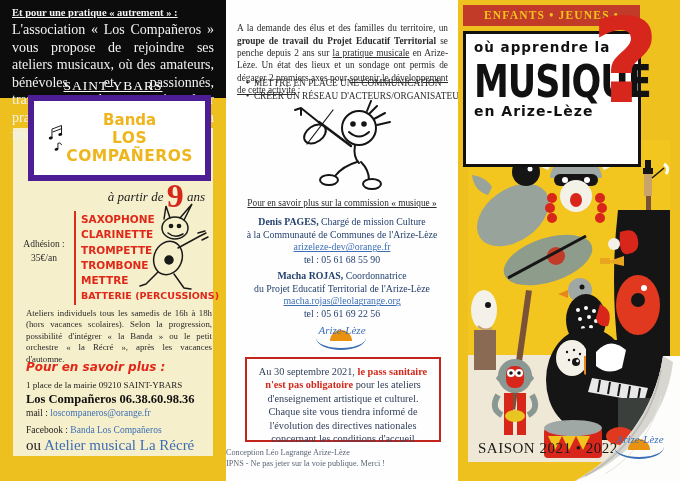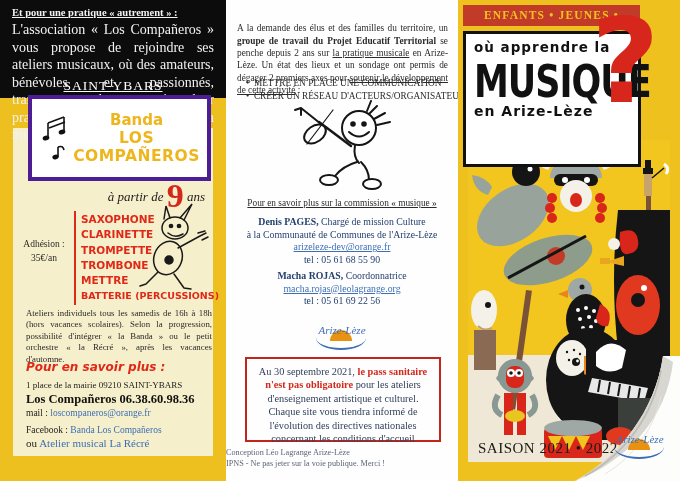--- a/index.html
+++ b/index.html
@@ -6,38 +6,38 @@
   body{font-family:"Liberation Serif",serif;}
   #page{position:relative;width:680px;height:481px;background:#fff;overflow:hidden;}
 
   
   .col-left{position:absolute;left:0;top:0;width:226px;height:481px;background:#EEC01F;}
   .cream-panel{position:absolute;left:13px;top:128px;width:200px;height:328px;background:#F6EFCB;}
   .black-box{position:absolute;left:0;top:0;width:226px;height:98px;background:#0C0C0C;color:#F2F2F2;padding:7px 12px 0;box-sizing:border-box;}
   .black-box .bb-title{font-size:10.5px;font-weight:bold;text-decoration:underline;margin:0 0 3px;}
   .black-box .bb-body{font-size:14px;line-height:1.25;text-align:justify;margin:0;}
   .town{position:absolute;left:0;top:78px;width:226px;text-align:center;color:#fff;font-size:13.5px;letter-spacing:1px;text-decoration:underline;font-family:"Liberation Serif",serif;}
-  .banda-box{position:absolute;left:28px;top:95px;width:183px;height:86px;background:#fff;border:4px solid #4c1d95;box-sizing:border-box;display:flex;align-items:center;padding:4px 6px;}
+  .banda-box{position:absolute;left:28px;top:95px;width:183px;height:86px;background:#fff;border:6px solid #4c1d95;box-sizing:border-box;display:flex;align-items:center;padding:4px 12px;}
   .banda-text{flex:1;text-align:center;color:#EFB51C;font-family:"DejaVu Sans",sans-serif;font-weight:bold;}
   .banda-text .l1{font-size:15px;}
   .banda-text .l2{font-size:15.5px;letter-spacing:0.5px;}
   .age-line{position:absolute;left:0;top:182px;width:205px;text-align:right;font-style:italic;font-size:13px;color:#1a1a1a;}
   .age-line .num{font-size:34px;color:#D3281A;font-style:normal;font-weight:bold;line-height:0.8;vertical-align:-6px;}
   .membership{position:absolute;left:18px;top:237px;width:52px;text-align:center;font-size:9.5px;color:#2a2a2a;line-height:1.5;}
   .red-divider{position:absolute;left:74px;top:211px;width:2px;height:94px;background:#DC2A1B;}
   .instruments{position:absolute;left:81px;top:212px;font-family:"DejaVu Sans",sans-serif;font-weight:bold;color:#E02818;font-size:10.5px;line-height:15.3px;white-space:nowrap;}
   .instruments .last{font-size:9.5px;}
   .guitarist{position:absolute;left:128px;top:200px;}
   .workshops{position:absolute;left:26px;top:308px;width:186px;font-size:8.8px;line-height:1.3;text-align:justify;color:#2a2a2a;}
   .more-info{position:absolute;left:26px;top:360px;font-family:"DejaVu Sans",sans-serif;font-weight:bold;font-size:12px;color:#E02818;font-style:italic;}
   .addr{position:absolute;left:26px;top:380px;font-size:9px;color:#222;}
   .phone{position:absolute;left:26px;top:392px;font-size:12.5px;font-weight:bold;color:#111;}
   .mailline{position:absolute;left:26px;top:408px;font-size:9.5px;color:#222;}
   .fbline1{position:absolute;left:26px;top:425px;font-size:9.5px;color:#222;}
-  .fbline2{position:absolute;left:26px;top:437px;font-size:11px;color:#222;}
+  .fbline2{position:absolute;left:26px;top:437px;font-size:15px;color:#222;}
   .blue-link{color:#3C6FB6;text-decoration:none;}
 
   
   .col-mid{position:absolute;left:226px;top:0;width:232px;height:481px;background:#FEFEFE;color:#2b2b2b;}
   .mid-para{position:absolute;left:11px;top:13px;width:211px;font-size:9.3px;line-height:1.33;text-align:justify;}
   .mid-bullets{position:absolute;left:20px;top:77px;width:205px;font-size:9.3px;line-height:1.45;}
   .mid-bullets .b-row{white-space:nowrap;}
   .fiddler{position:absolute;left:45px;top:100px;}
   .commission{position:absolute;left:0;top:198px;width:232px;text-align:center;font-size:9.3px;text-decoration:underline;color:#2b2b2b;}
   .contact{position:absolute;width:232px;text-align:center;color:#23406E;font-size:9.8px;line-height:1.3;}
@@ -184,20 +184,21 @@
 
     <div class="contact c1">
       <div><span class="cname">Denis PAGES,</span><span> Chargé de mission Culture</span></div>
       <div>à la Communauté de Communes de l'Arize-Lèze</div>
       <div><a href="#" class="cmail">arizeleze-dev@orange.fr</a></div>
       <div>tel :  05 61 68 55 90</div>
     </div>
 
     <div class="contact c2">
       <div><span class="cname">Macha ROJAS,</span><span> Coordonnatrice</span></div>
+      <div>du Projet Educatif Territorial de l'Arize-Lèze</div>
       <div><a href="#" class="cmail">macha.rojas@leolagrange.org</a></div>
       <div>tel : 05 61 69 22 56</div>
     </div>
 
     <div class="mid-logo">
       <div class="logo-wrap">
         <div class="logo-sun"></div>
         <div class="logo-swoosh"></div>
         <div class="logo-text">Arize-Lèze</div>
       </div>

